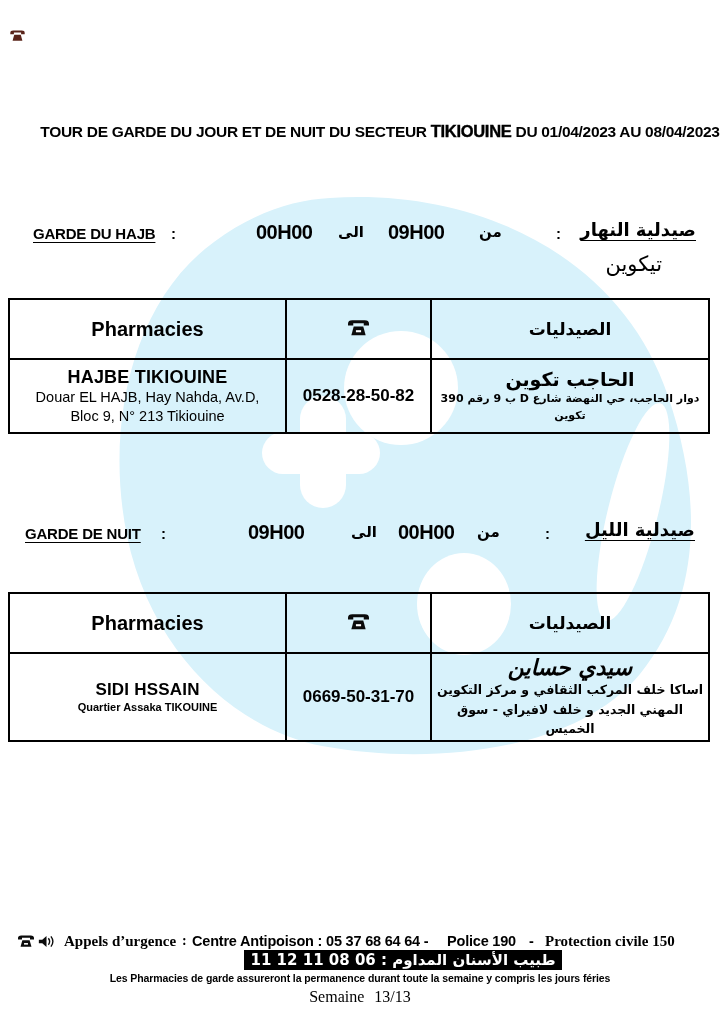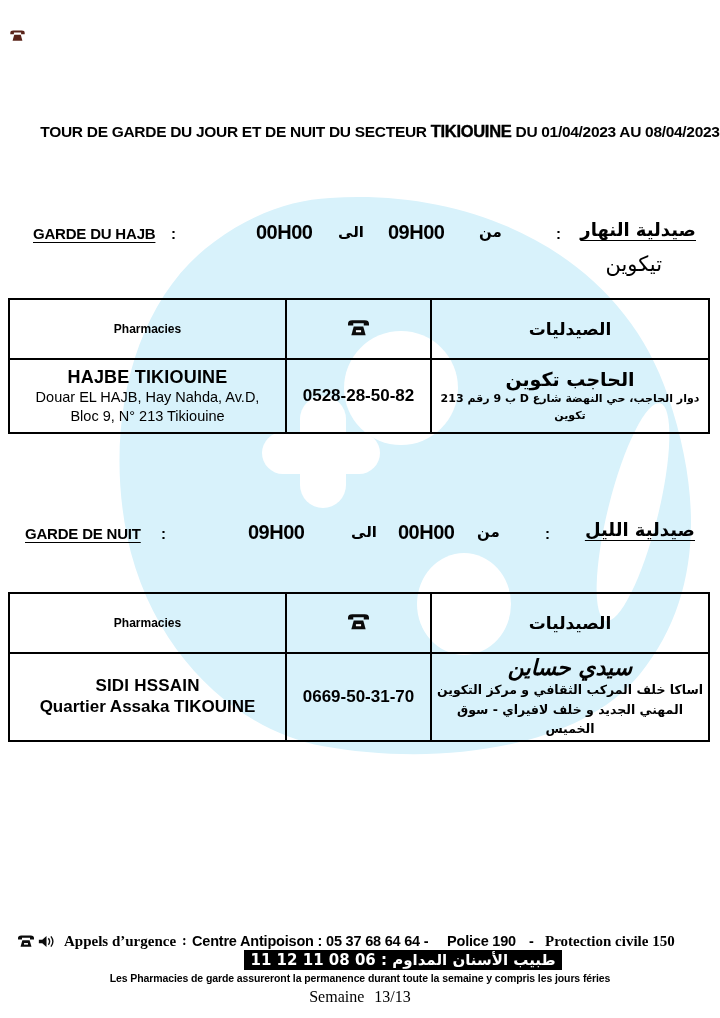--- a/index.html
+++ b/index.html
@@ -35,26 +35,26 @@
   }
   .sector-ar { right:58px; top:252px; font-weight:normal; font-size:21px; direction:rtl; }
 
   table.garde-table {
     position:absolute; left:8px; width:700px; z-index:1;
     border-collapse:collapse; table-layout:fixed; background:transparent;
   }
   table.t-day   { top:298px; }
   table.t-night { top:592px; }
   .garde-table td, .garde-table th { border:2px solid #000; text-align:center; vertical-align:middle; padding:0 4px; }
-  .hdr-fr { font-size:12px; font-weight:bold; }
+  .hdr-fr { font-size:20px; font-weight:bold; }
   .hdr-ar { font-size:17px; font-weight:bold; }
   .pharm-name { font-weight:bold; font-size:18px; letter-spacing:0.2px; }
   .t-night .pharm-name { font-size:17px; }
   .pharm-addr { font-size:14.5px; line-height:1.3; }
-  .t-night .pharm-addr { font-weight:bold; font-size:17px; }
+  .t-night .pharm-addr { font-weight:bold; font-size:11px; }
   .pharm-phone { font-weight:bold; font-size:17px; }
   .pharm-name-ar { font-weight:bold; font-size:19px; direction:rtl; }
   .t-night .pharm-name-ar { font-size:22px;font-style:italic; }
   .pharm-addr-ar { font-weight:bold; font-size:11px; direction:rtl; line-height:1.55; }
   .t-night .pharm-addr-ar { font-size:12.5px; }
 
   .emergency-line { left:0; top:933px; width:720px; height:20px; font-weight:bold; }
   .emergency-line span { position:absolute; white-space:nowrap; top:0; }
   .f-icons { left:16px; top:1px; }
   .f-serif { font-family:"Liberation Serif", serif; font-size:15px; }
@@ -143,21 +143,21 @@
     </tr>
     <tr style="height:74px;margin-top:18px;">
       <td>
         <div class="pharm-name">HAJBE TIKIOUINE</div>
         <div class="pharm-addr">Douar EL HAJB, Hay Nahda, Av.D,</div>
         <div class="pharm-addr">Bloc 9, N° 213 Tikiouine</div>
       </td>
       <td class="pharm-phone">0528-28-50-82</td>
       <td>
         <div class="pharm-name-ar ar">الحاجب تكوين</div>
-        <div class="pharm-addr-ar ar">دوار الحاجب، حي النهضة شارع D ب 9 رقم 213 تكوين</div>
+        <div class="pharm-addr-ar ar">دوار الحاجب، حي النهضة شارع D ب 9 رقم 390 تكوين</div>
       </td>
     </tr>
   </tbody>
     </table>
 
   <div class="layer garde-line" style="top:521px;">
     <span class="g-label" style="left:25px;">GARDE DE NUIT</span>
     <span class="g-colon" style="left:161px;">:</span>
     <span class="g-time" style="left:248px;">09H00</span>
     <span class="g-word ar" style="left:351px;">الى</span>

